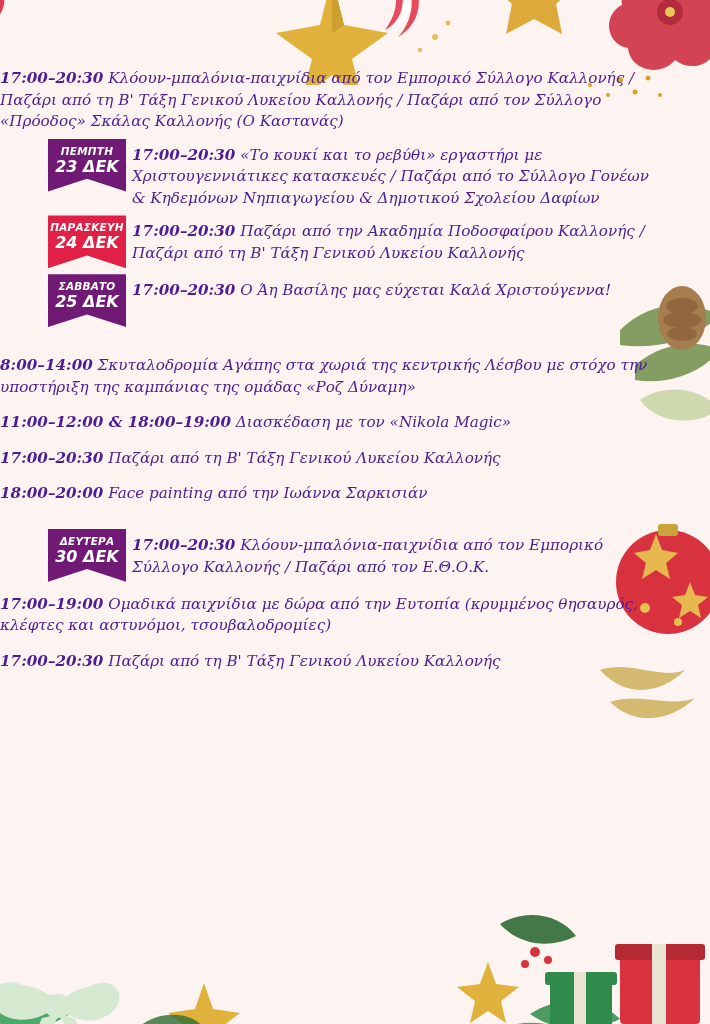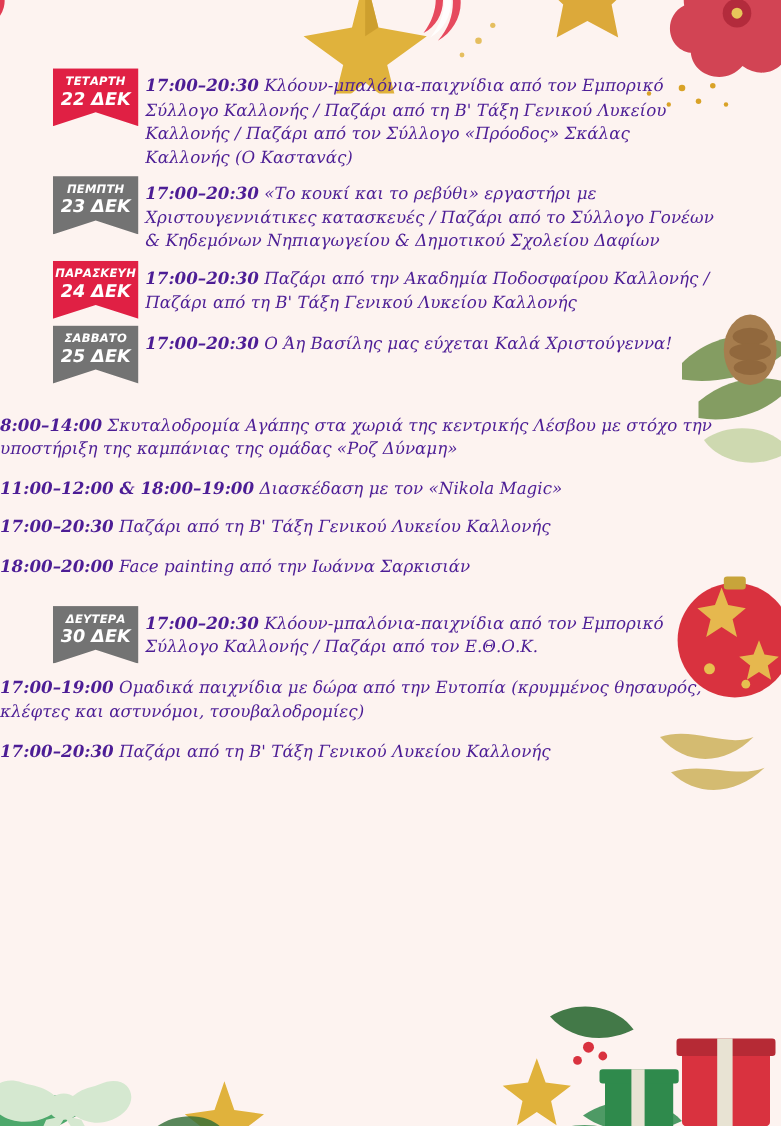--- a/index.html
+++ b/index.html
@@ -82,21 +82,21 @@
   }
   .ribbon .dnum {
     font-family: "DejaVu Sans", sans-serif;
     font-size: 16px;
     font-weight: bold;
     font-style: italic;
     display: block;
     margin-top: 2px;
   }
   .ribbon.red  { background: #e02044; }
-  .ribbon.green{ background: #737373; }
+  .ribbon.green{ background: #701a75; }
 
   .content-cell {
     flex: 1 1 auto;
     padding-right: 56px;
     padding-top: 6px;
   }
   .entry {
     font-family: "DejaVu Serif", serif;
     font-style: italic;
     font-size: 15.2px;
@@ -275,26 +275,20 @@
         <circle cx="95" cy="70" r="4"></circle>
     </g>
     <g fill="#2f6b35">
       <path d="M70 30 C96 14 130 20 146 42 C118 56 88 50 70 30 Z" opacity="0.9"></path>
     </g>
   </svg>
 
   <div class="rows">
 
     <div class="row">
-      <div class="ribbon-cell">
-        <div class="ribbon red">
-          <span class="dow">ΤΕΤΑΡΤΗ</span>
-          <span class="dnum">22 ΔΕΚ</span>
-        </div>
-      </div>
       <div class="content-cell">
         <div class="entry">
           <span class="time">17:00–20:30</span>
           <span class="txt">Κλόουν-μπαλόνια-παιχνίδια από τον Εμπορικό Σύλλογο Καλλονής / Παζάρι από τη Β' Τάξη Γενικού Λυκείου Καλλονής / Παζάρι από τον Σύλλογο «Πρόοδος» Σκάλας Καλλονής (Ο Κασταvάς)</span>
         </div>
       </div>
     </div>
 
     <div class="row">
       <div class="ribbon-cell">

